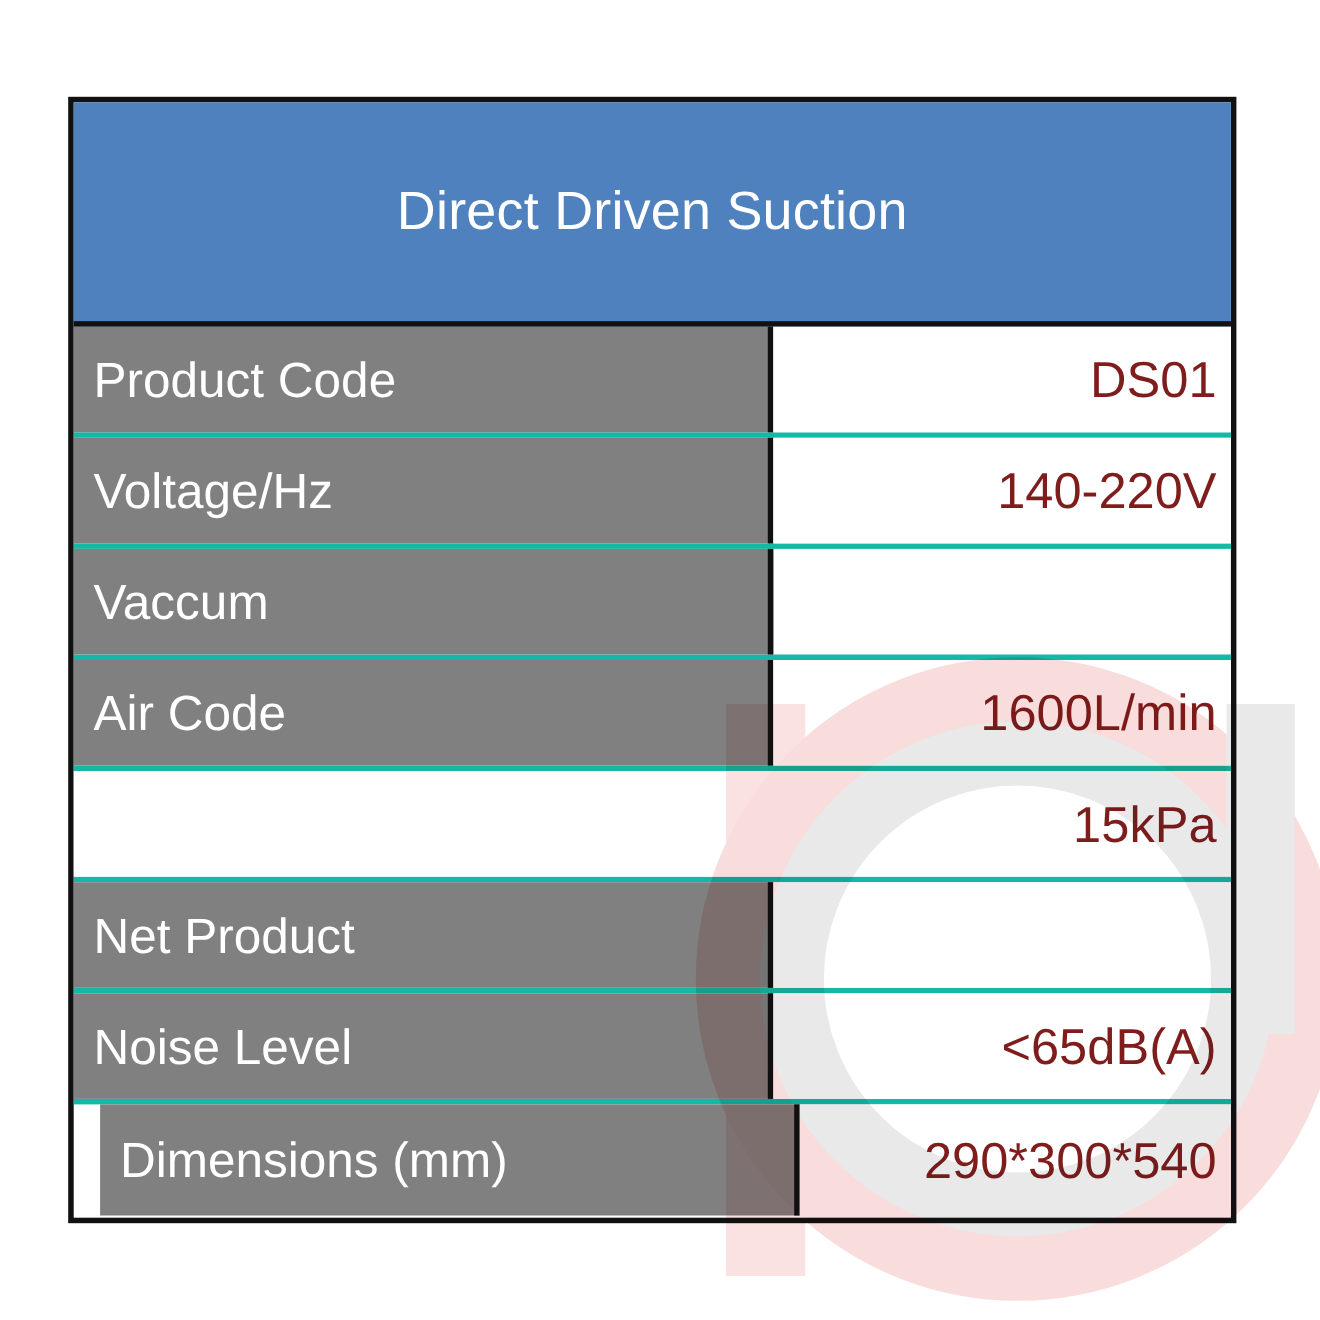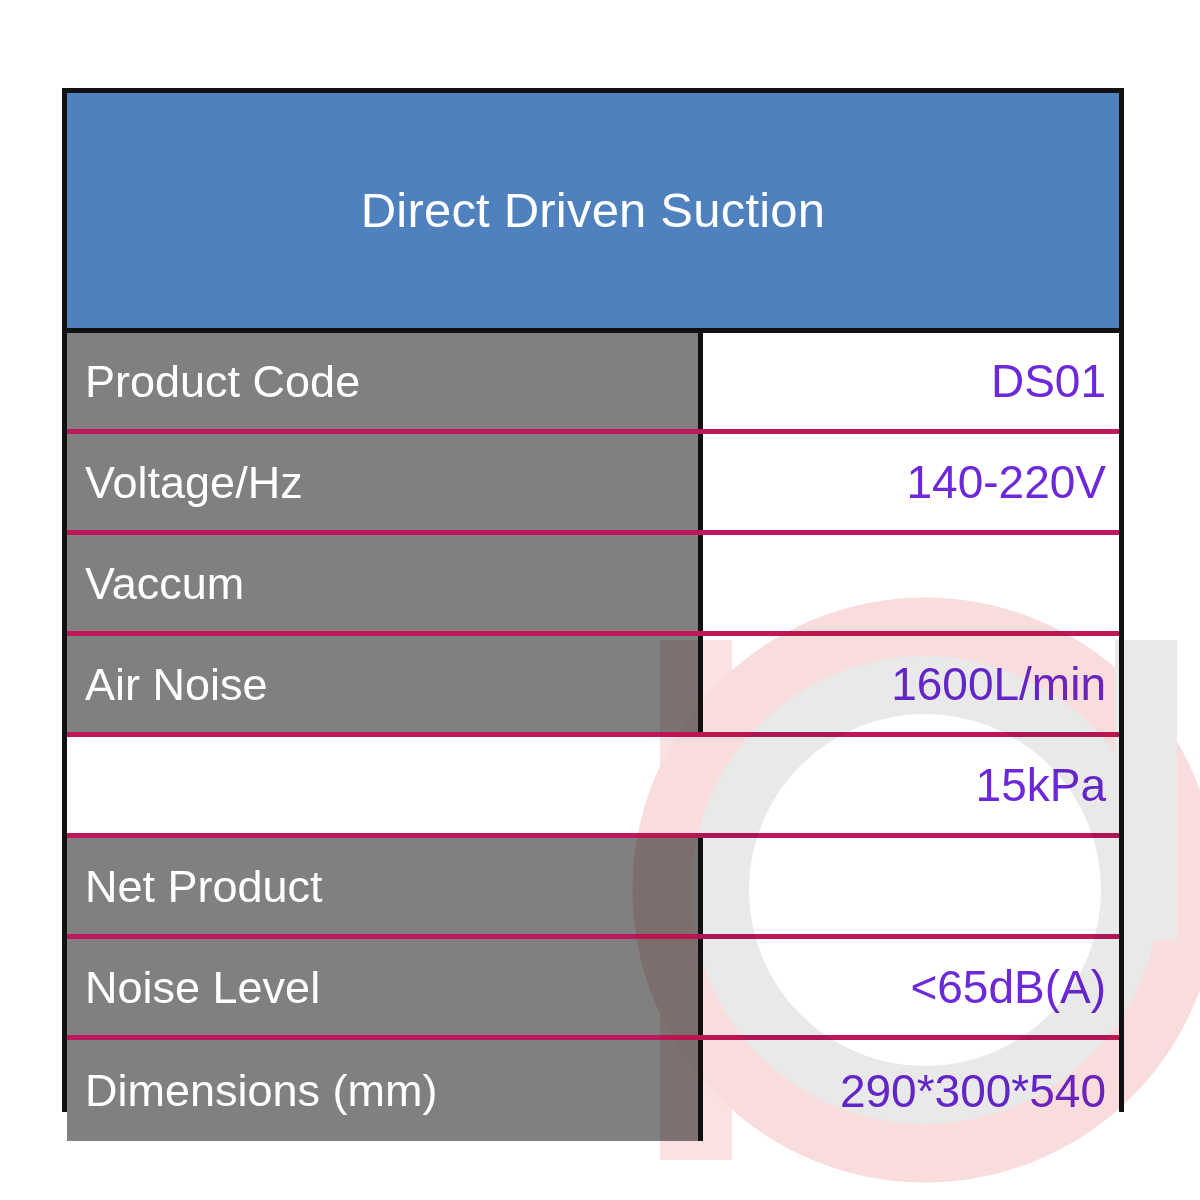--- a/index.html
+++ b/index.html
@@ -27,21 +27,21 @@
     left: 62px;
     top: 88px;
     width: 1062px;
     height: 1024px;
     border: 5px solid #111111;
     box-sizing: border-box;
     background: #ffffff;
   }
 
   .table-header {
-    height: 240px;
+    height: 204px;
     background: #4E81BD;
     display: flex;
     align-items: center;
     justify-content: center;
     box-sizing: border-box;
     border-bottom: 5px solid #111111;
   }
   .table-header-title {
     color: #ffffff;
     font-size: 49px;
@@ -52,24 +52,25 @@
   }
 
   .spec-rows {
     display: block;
   }
 
   .spec-row {
     display: flex;
     height: 101px;
     box-sizing: border-box;
-    border-bottom: 5px solid #be185d;
+    border-bottom: 5px solid #14b8a6;
   }
   .spec-row:last-child {
     border-bottom: none;
+    margin-left: 24px;
   }
 
   .spec-label {
     width: 636px;
     flex: 0 0 636px;
     background: #808080;
     color: #ffffff;
     font-size: 45px;
     font-weight: 400;
     display: flex;
@@ -77,21 +78,21 @@
     padding-left: 18px;
     box-sizing: border-box;
     border-right: 5px solid #111111;
     white-space: nowrap;
     line-height: 1;
   }
 
   .spec-value {
     flex: 1 1 auto;
     background: #ffffff;
-    color: #6d28d9;
+    color: #7f1d1d;
     font-size: 46px;
     font-weight: 400;
     display: flex;
     align-items: center;
     justify-content: flex-end;
     padding-right: 13px;
     box-sizing: border-box;
     white-space: nowrap;
     line-height: 1;
   }
@@ -128,21 +129,21 @@
       <div class="spec-row">
         <div class="spec-label">Voltage/Hz</div>
         <div class="spec-value">140-220V</div>
       </div>
 
       <div class="spec-row">
         <div class="spec-label">Vaccum</div>
       </div>
 
       <div class="spec-row">
-        <div class="spec-label">Air Noise</div>
+        <div class="spec-label">Air Code</div>
         <div class="spec-value">1600L/min</div>
       </div>
 
       <div class="spec-row">
         <div class="spec-value">15kPa</div>
       </div>
 
       <div class="spec-row">
         <div class="spec-label">Net Product</div>
         <div class="spec-value"></div>

